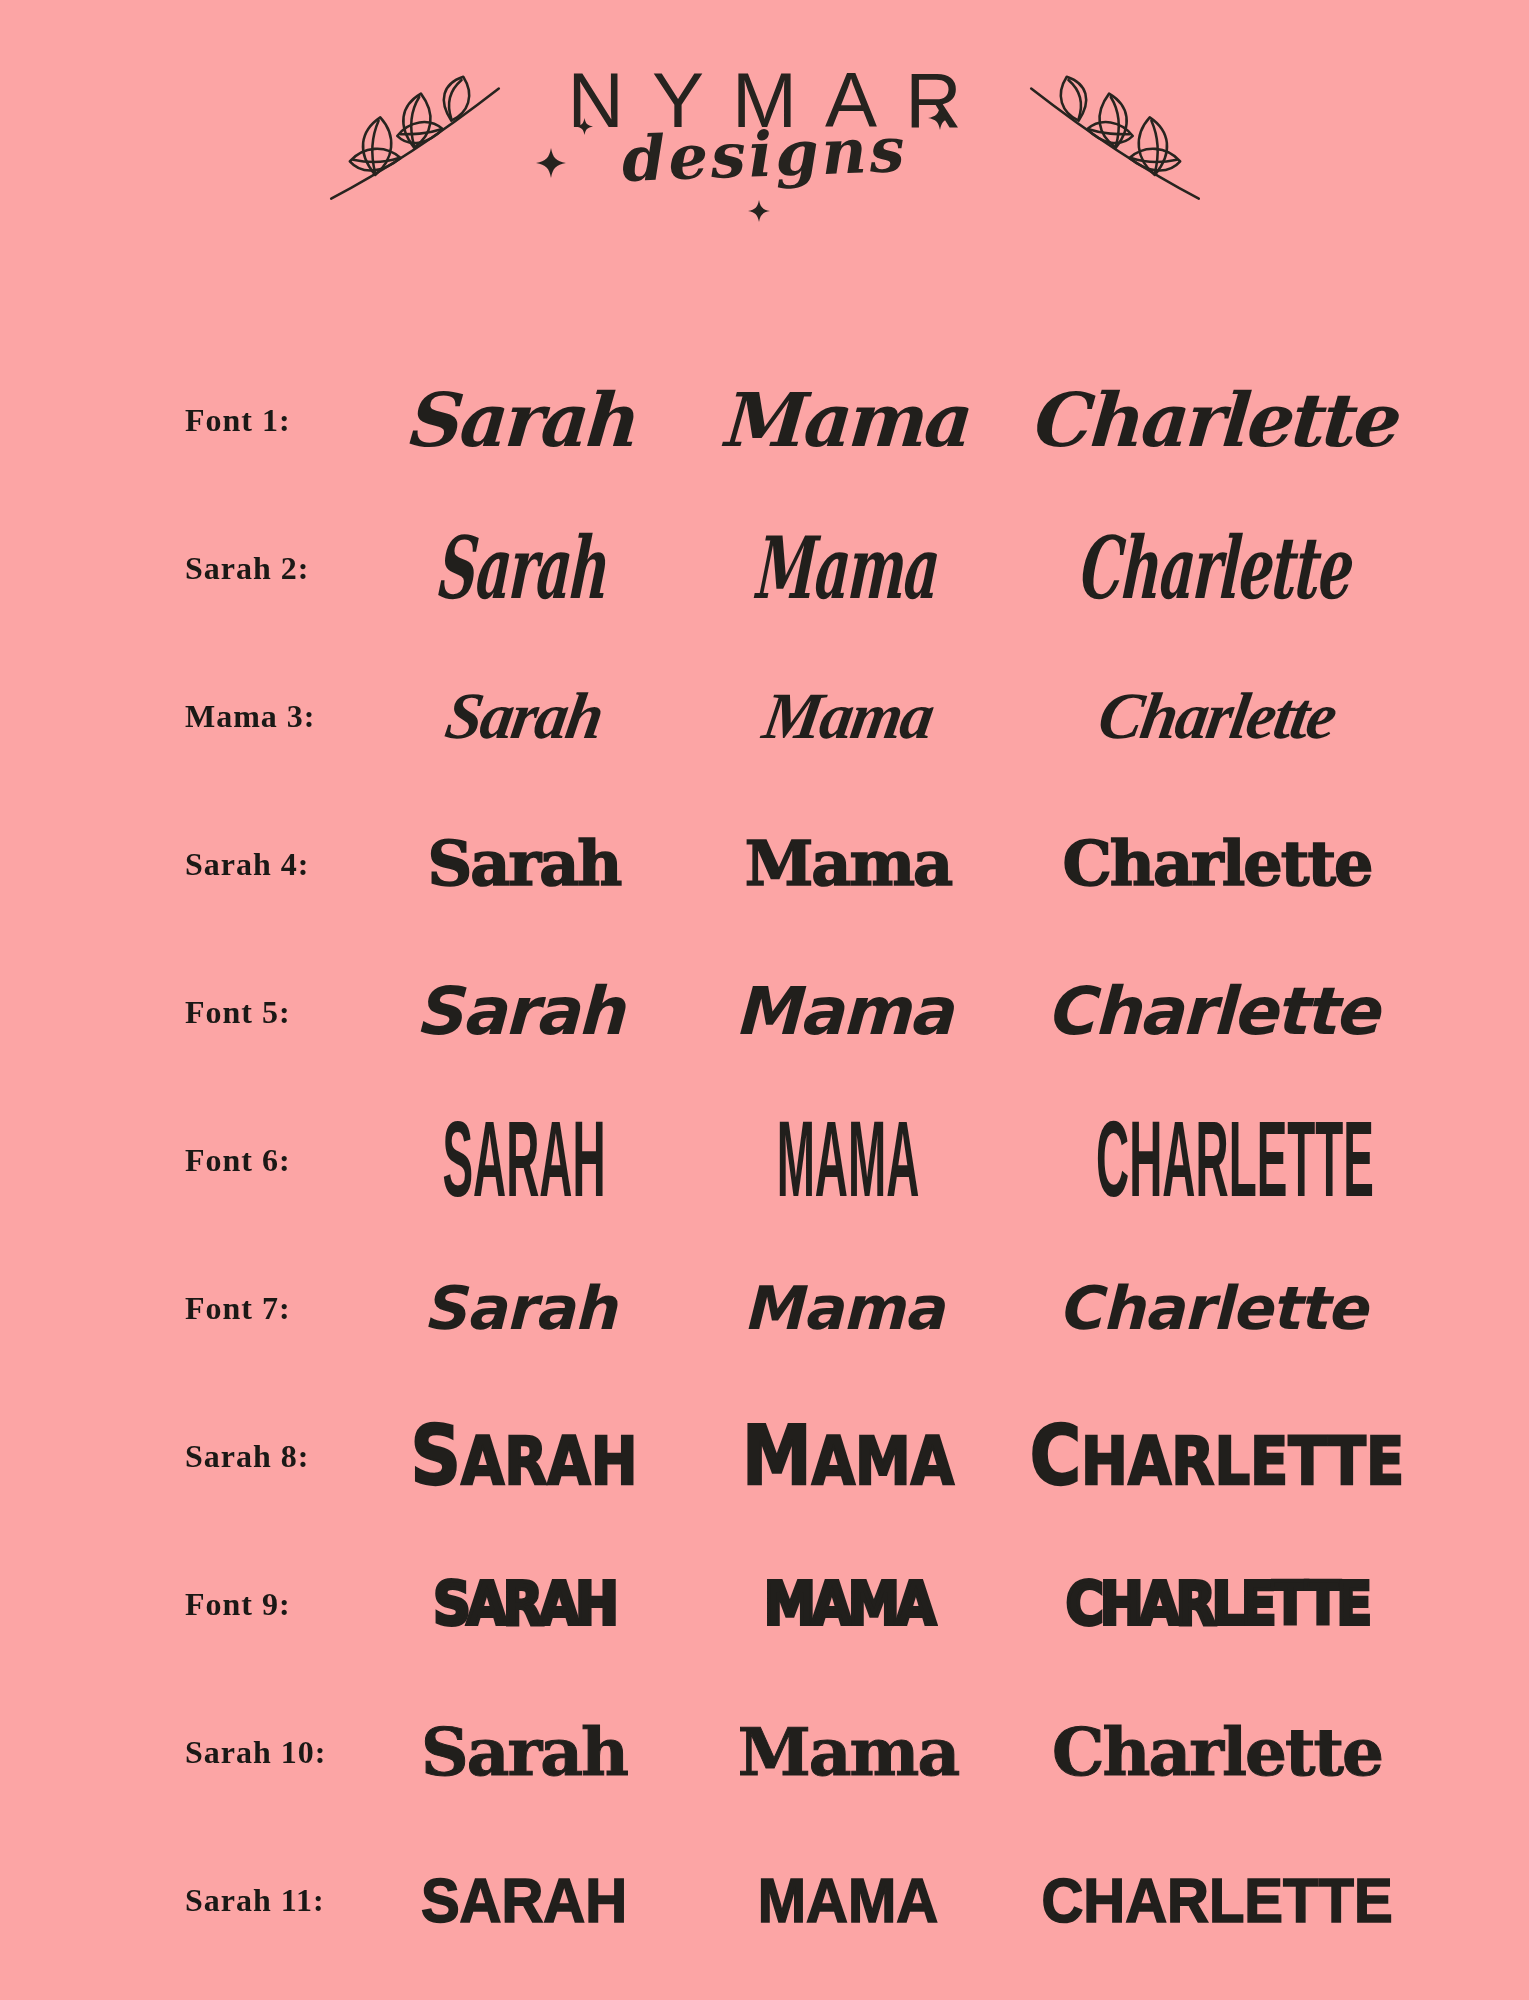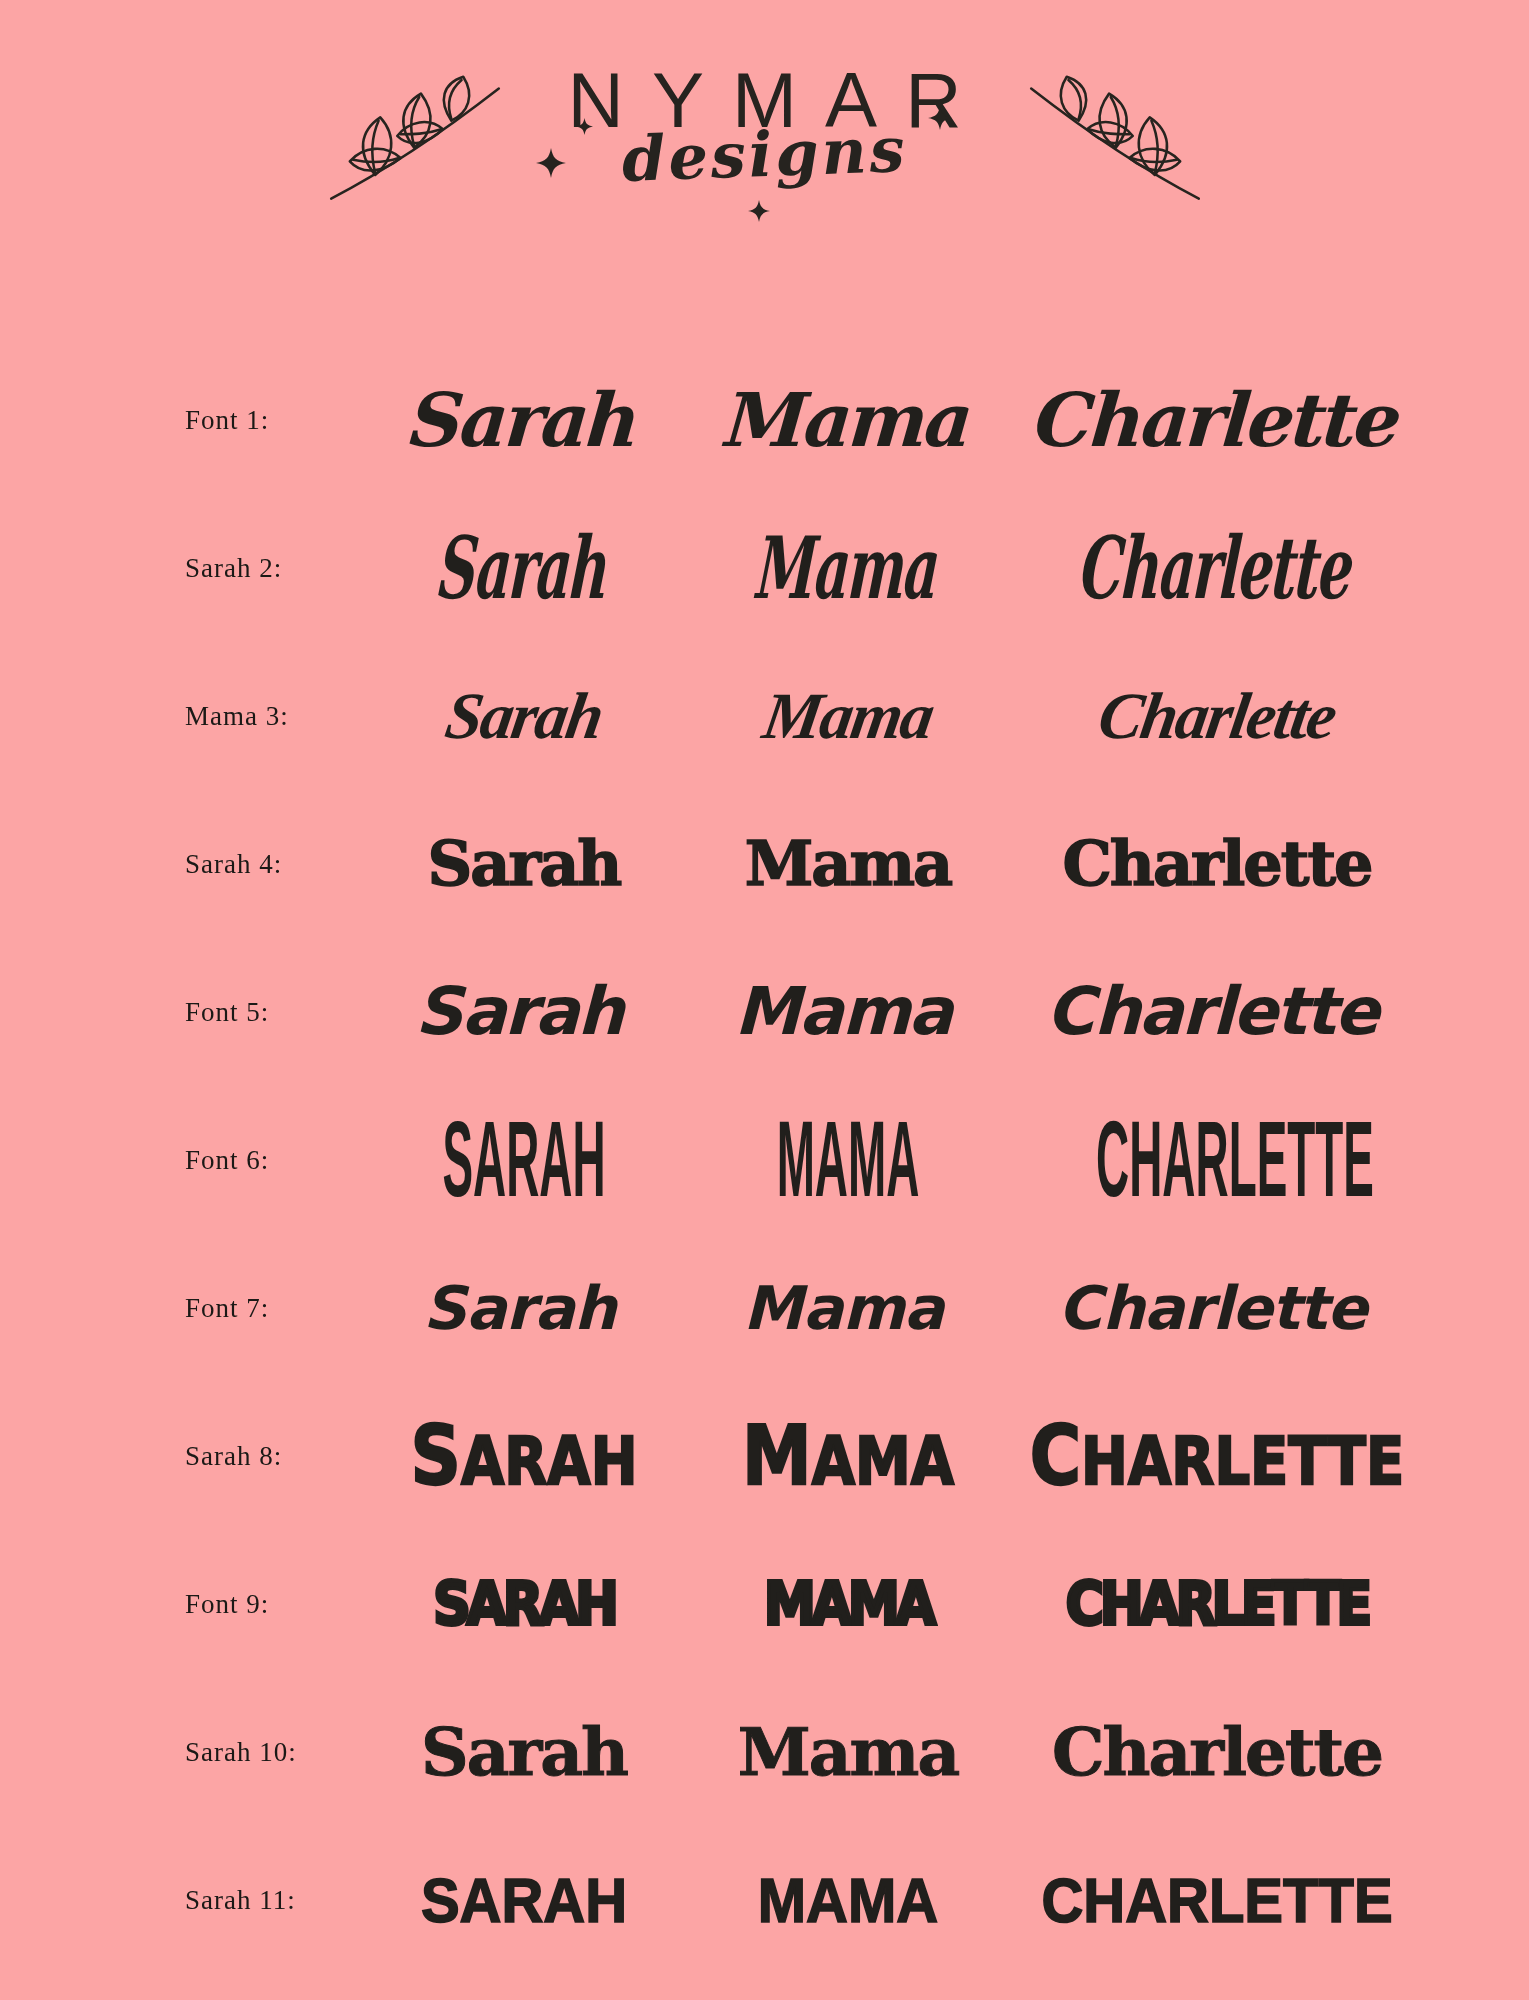--- a/index.html
+++ b/index.html
@@ -38,21 +38,21 @@
   
   main { position:absolute; top:346px; left:0; width:100%; }
   .row {
     display:grid;
     grid-template-columns:175px 300px 320px 390px;
     column-gap:14px; align-items:center;
     height:148px; padding-left:185px;
   }
   .label {
     font-family:"Liberation Serif", serif;
-    font-size:27px; color:#1b1916; letter-spacing:1px;
+    font-size:32px; color:#1b1916; letter-spacing:1px;font-weight:bold;
   }
   .word {
     text-align:center; white-space:nowrap; line-height:1;
     color:#211f1c; transform-origin:center;
   }
 
   
   .f1  .word { font-family:"DejaVu Serif", serif; font-style:italic; font-weight:bold;
                font-size:74px; letter-spacing:-3px; transform:skewX(-5deg); }
   .f2  .word { font-family:"DejaVu Serif", serif; font-style:italic; font-weight:bold;

